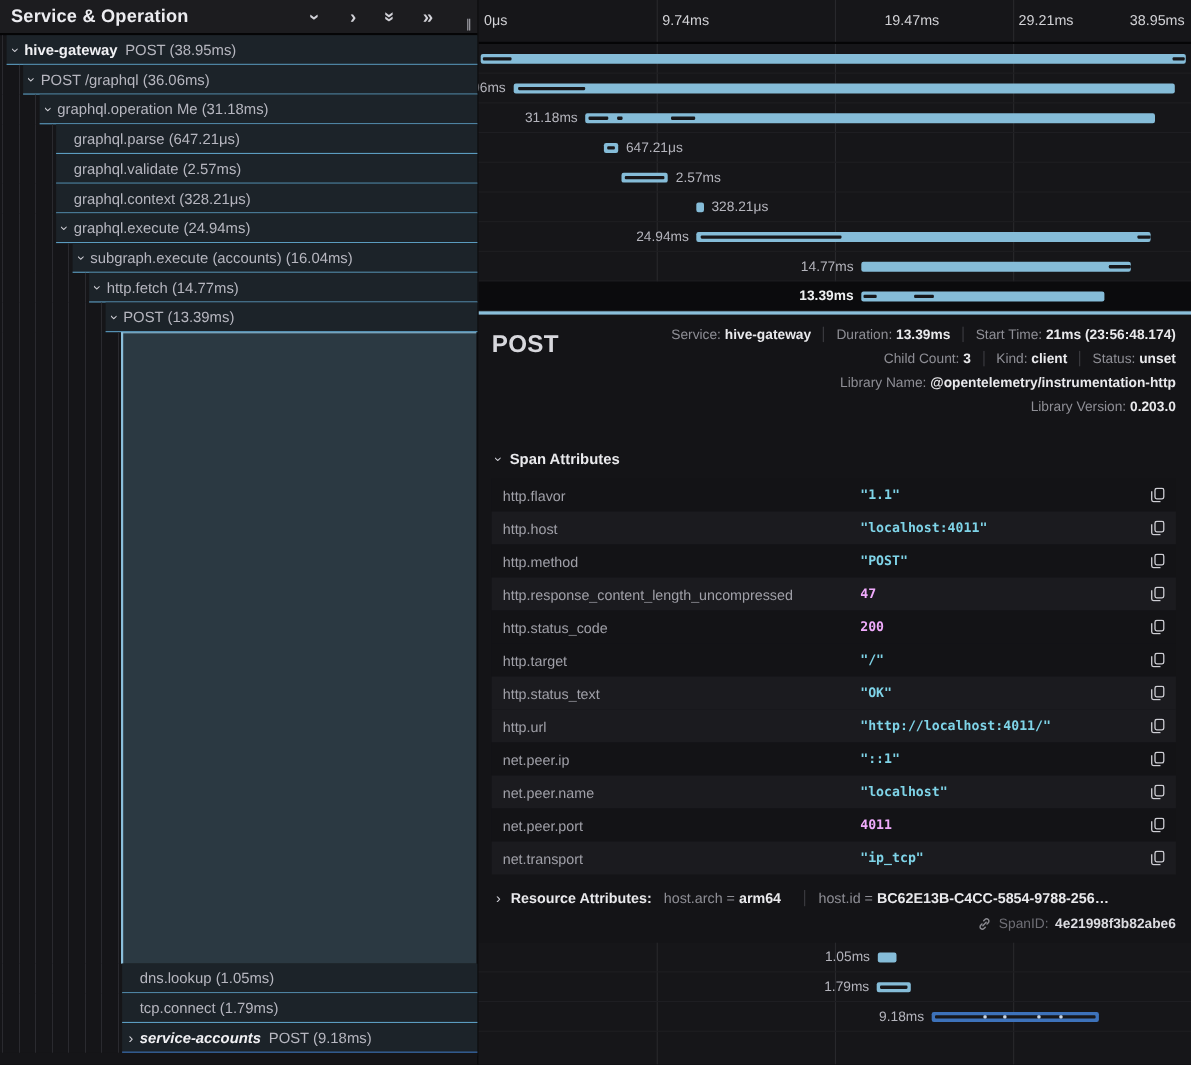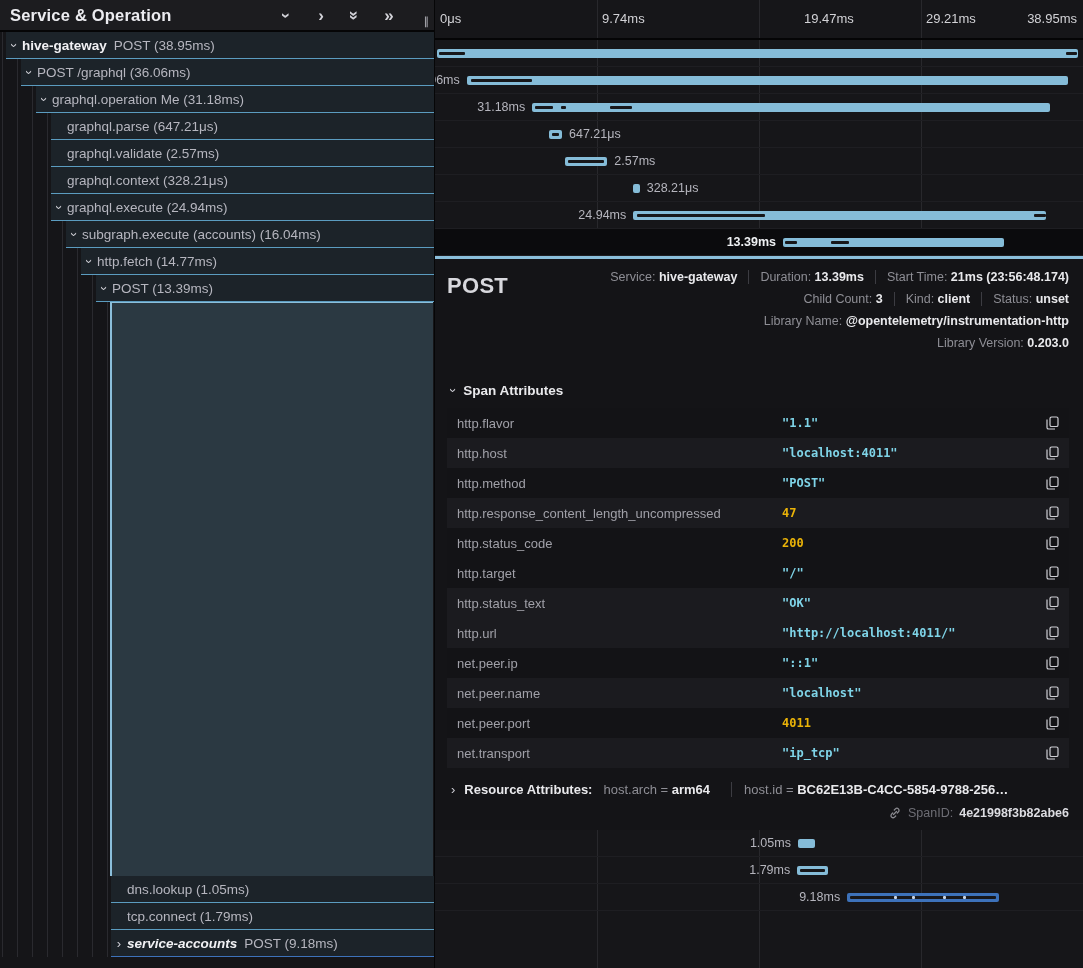--- a/index.html
+++ b/index.html
@@ -57,21 +57,21 @@
   .pval { color:#e9e9ec; font-weight:700; }
   .attr-head { display:flex; align-items:center; gap:8px; font-size:13.5px; font-weight:700; color:#e9e9ec; margin:0 0 10px 4px; cursor:pointer; }
   .attr-head .g { display:inline-block; transform:rotate(90deg); font-weight:400; color:#cfcfd6; font-size:13px; }
   .attr-table { width:100%; }
   .attr-row { display:flex; align-items:center; height:30px; padding:0 10px; }
   .attr-row.odd { background:#131316; }
   .attr-row.even { background:#1b1b1f; }
   .attr-key { flex:0 0 325px; font-size:13px; color:#a0a0a8; white-space:nowrap; overflow:hidden; }
   .attr-val { flex:1; font-family:"DejaVu Sans Mono", monospace; font-size:12px; font-weight:700; white-space:nowrap; overflow:hidden; }
   .attr-val.string { color:#7fd4e8; }
-  .attr-val.number { color:#eab308; }
+  .attr-val.number { color:#f0abfc; }
   .copy-btn { flex:0 0 18px; display:flex; justify-content:flex-end; cursor:pointer; }
   .resource { display:flex; align-items:center; gap:9px; margin:14px 0 0 4px; font-size:13px; color:#8e8e95; white-space:nowrap; overflow:hidden; }
   .resource .g { display:inline-block; color:#cfcfd6; font-size:13px; }
   .res-title { font-weight:700; color:#e9e9ec; margin-right:2px; }
   .res-pair { white-space:nowrap; }
   .res-pair + .res-pair { border-left:1px solid #3c3c42; margin-left:12px; padding-left:12px; }
   .res-key { color:#8e8e95; }
   .res-val { color:#e9e9ec; font-weight:700; }
   .spanid { display:flex; align-items:center; justify-content:flex-end; gap:6px; margin-top:9px; font-size:12.5px; color:#6e6e75; }
   .spanid .sid-val { color:#dcdce1; font-weight:700; }
@@ -246,20 +246,25 @@
         <div class="bar-row">
           <div class="bar" style="left: 30.6%; width: 1%;"></div>
           <div class="bar-label" style="left: calc(31.6% + 7px);">328.21μs</div>
         </div>
         <div class="bar-row">
           <div class="bar" style="left: 30.6%; width: 63.7%;"></div>
           <div class="bar-seg" style="left: 31.1%; width: 19.8%; top: 12px;"></div>
           <div class="bar-seg" style="left: 92.5%; width: 1.8%; top: 12px;"></div>
           <div class="bar-label" style="right: calc(69.4% + 7px);">24.94ms</div>
         </div>
+        <div class="bar-row">
+          <div class="bar" style="left: 53.7%; width: 37.8%;"></div>
+          <div class="bar-seg" style="left: 88.4%; width: 3.1%; top: 12px;"></div>
+          <div class="bar-label" style="right: calc(46.3% + 7px);">14.77ms</div>
+        </div>
         <div class="bar-row sel">
           <div class="bar" style="left: 53.7%; width: 34.1%;"></div>
           <div class="bar-seg" style="left: 54%; width: 1.9%; top: 12px;"></div>
           <div class="bar-seg" style="left: 61.1%; width: 2.8%; top: 12px;"></div>
           <div class="bar-label bold" style="right: calc(46.3% + 7px);">13.39ms</div>
         </div>
       </div>
 
     <div class="detail">
       <div class="dheader">

